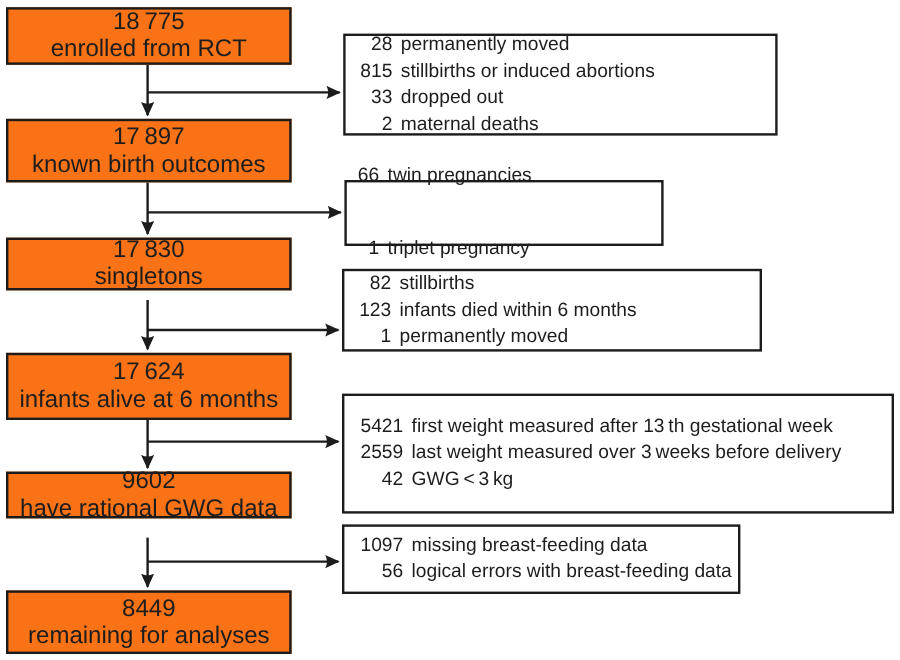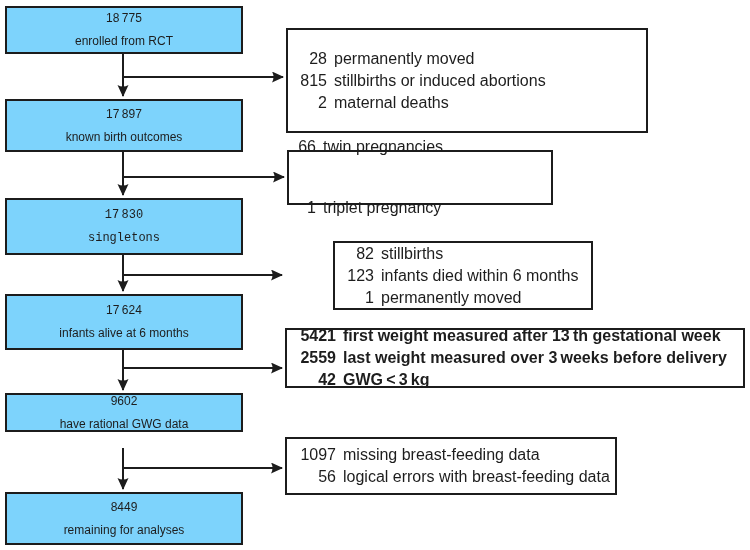--- a/index.html
+++ b/index.html
@@ -21,27 +21,27 @@
     left: 0;
     top: 0;
     pointer-events: none;
   }
   .mbox {
     position: absolute;
     left: 5px;
     width: 238px;
     box-sizing: border-box;
     border: 2px solid #1c1c1c;
-    background: #7dd3fc;
+    background: #f97316;
     display: flex;
     flex-direction: column;
     align-items: center;
     justify-content: center;
     text-align: center;
-    font-size: 12px;
+    font-size: 20px;
     line-height: 23px;
     white-space: nowrap;
   }
   .ebox {
     position: absolute;
     box-sizing: border-box;
     border: 2px solid #1c1c1c;
     background: #ffffff;
     display: flex;
     flex-direction: column;
@@ -60,29 +60,29 @@
     flex: none;
     width: var(--numw, 34px);
     text-align: right;
   }
   .eline .txt {
     margin-left: 7px;
   }
   
   #mb0 { top: 6px;   height: 48px; }
   #mb1 { top: 99px;  height: 53px; }
-  #mb2 { top: 198px; height: 57px; font-family: Liberation Mono, monospace; }
+  #mb2 { top: 198px; height: 44px; }
   #mb3 { top: 294px; height: 56px; }
   #mb4 { top: 393px; height: 39px; }
   #mb5 { top: 492px; height: 53px; }
   
-  #eb0 { left: 286px; top: 28px;  width: 362px; height: 105px; --numw: 30px; }
+  #eb0 { left: 286px; top: 28px;  width: 362px; height: 85px; --numw: 30px; }
   #eb1 { left: 287px; top: 150px; width: 266px; height: 55px; gap: 39px;  --numw: 18px; }
-  #eb2 { left: 285px; top: 241px; width: 260px; height: 69px; margin-left: 48px;  --numw: 30px; }
-  #eb3 { left: 285px; top: 328px; width: 460px; height: 60px; font-weight: bold;  --numw: 40px; }
+  #eb2 { left: 285px; top: 224px; width: 350px; height: 69px;  --numw: 30px; }
+  #eb3 { left: 285px; top: 328px; width: 460px; height: 100px;  --numw: 40px; }
   #eb4 { left: 285px; top: 437px; width: 332px; height: 58px;  --numw: 40px; }
 </style>
 </head>
 <body>
 
 <div class="canvas">
 
   <svg class="arrows" width="750" height="550" viewBox="0 0 750 550" aria-hidden="true">
     <defs>
       <marker id="ah" markerUnits="userSpaceOnUse" markerWidth="14" markerHeight="13" refX="11" refY="5.5" orient="auto">
@@ -133,20 +133,24 @@
   <div class="ebox" id="eb0">
     <div class="eline">
       <span class="num">28</span>
       <span class="txt">permanently moved</span>
     </div>
     <div class="eline">
       <span class="num">815</span>
       <span class="txt">stillbirths or induced abortions</span>
     </div>
     <div class="eline">
+      <span class="num">33</span>
+      <span class="txt">dropped out</span>
+    </div>
+    <div class="eline">
       <span class="num">2</span>
       <span class="txt">maternal deaths</span>
     </div>
   </div>
 
   <div class="ebox" id="eb1">
     <div class="eline">
       <span class="num">66</span>
       <span class="txt">twin pregnancies</span>
     </div>

